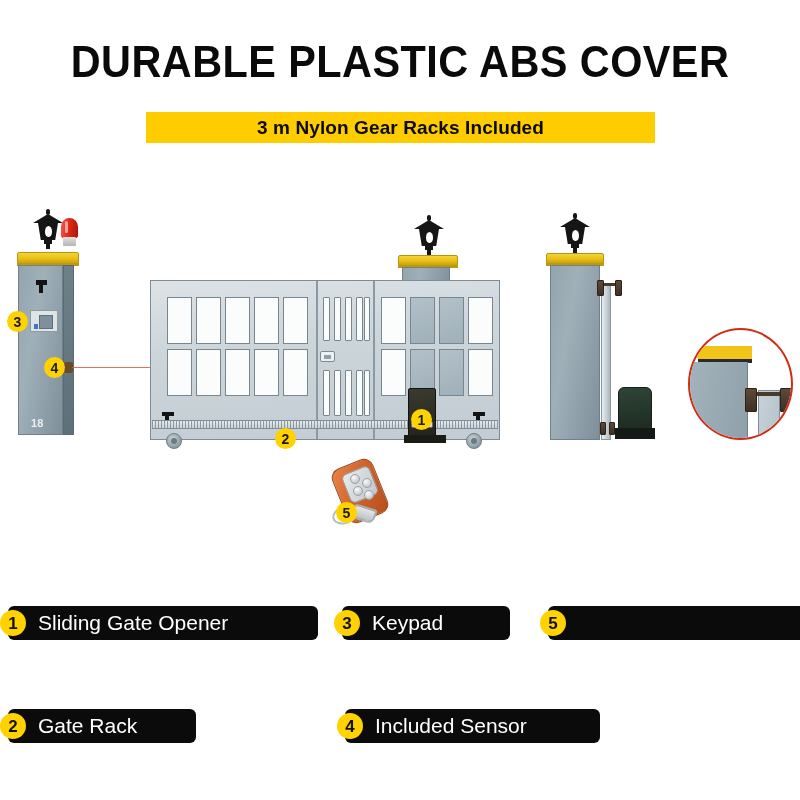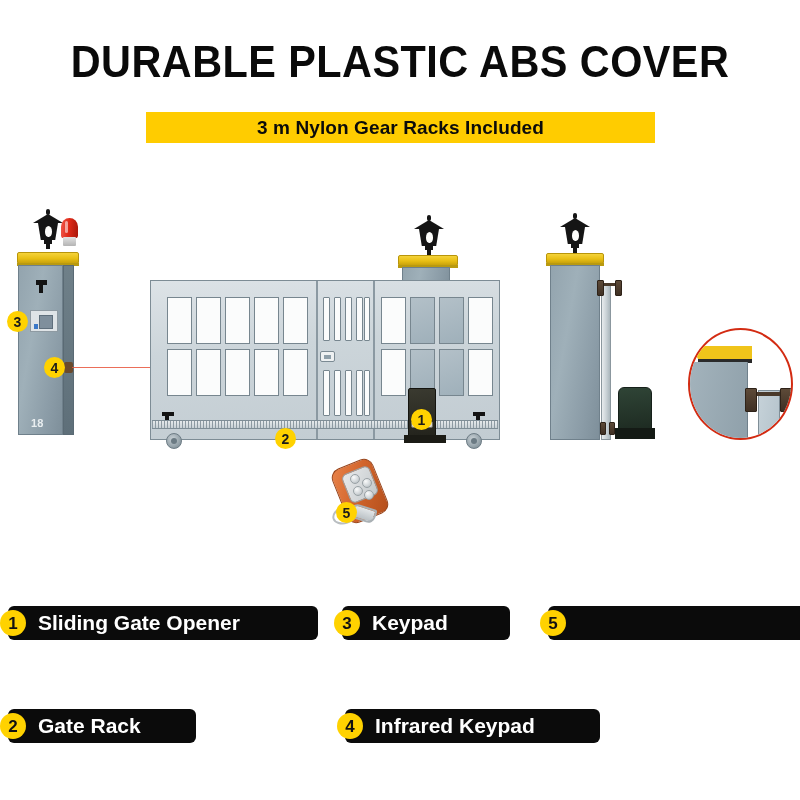--- a/index.html
+++ b/index.html
@@ -417,21 +417,21 @@
     font-size: 17px;
     font-weight: 700;
     display: flex;
     align-items: center;
     justify-content: center;
     line-height: 1;
   }
   .legend-text {
     color: #ffffff;
     font-size: 21px;
-    font-weight: 700;
+    font-weight: 400;
     margin-left: 30px;
     white-space: nowrap;
   }
 </style>
 </head>
 <body>
 
 <div class="title">DURABLE PLASTIC ABS COVER</div>
 
 <div class="subtitle-bar">
@@ -620,14 +620,14 @@
   <div class="legend-num">5</div>
 </div>
 
 <div class="legend-item" style="left:8px; top:709px; width:188px;">
   <div class="legend-num">2</div>
   <div class="legend-text">Gate Rack</div>
 </div>
 
 <div class="legend-item" style="left:345px; top:709px; width:255px;">
   <div class="legend-num">4</div>
-  <div class="legend-text">Infrared Keypad</div>
+  <div class="legend-text">Included Sensor</div>
 </div>
 
 </body></html>

